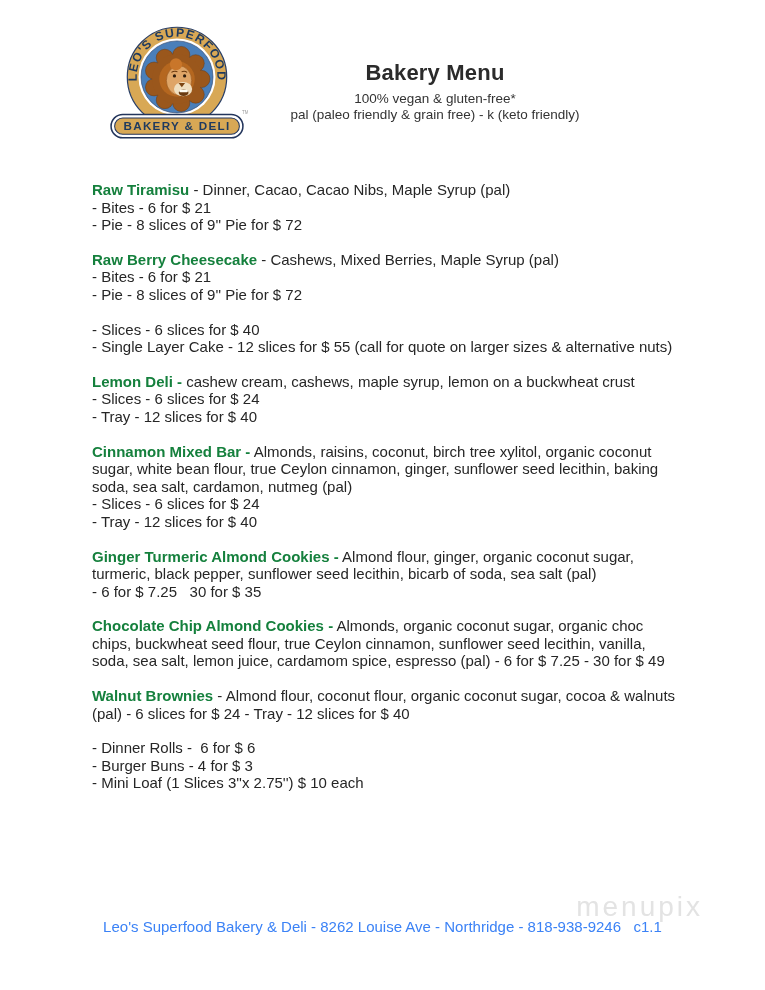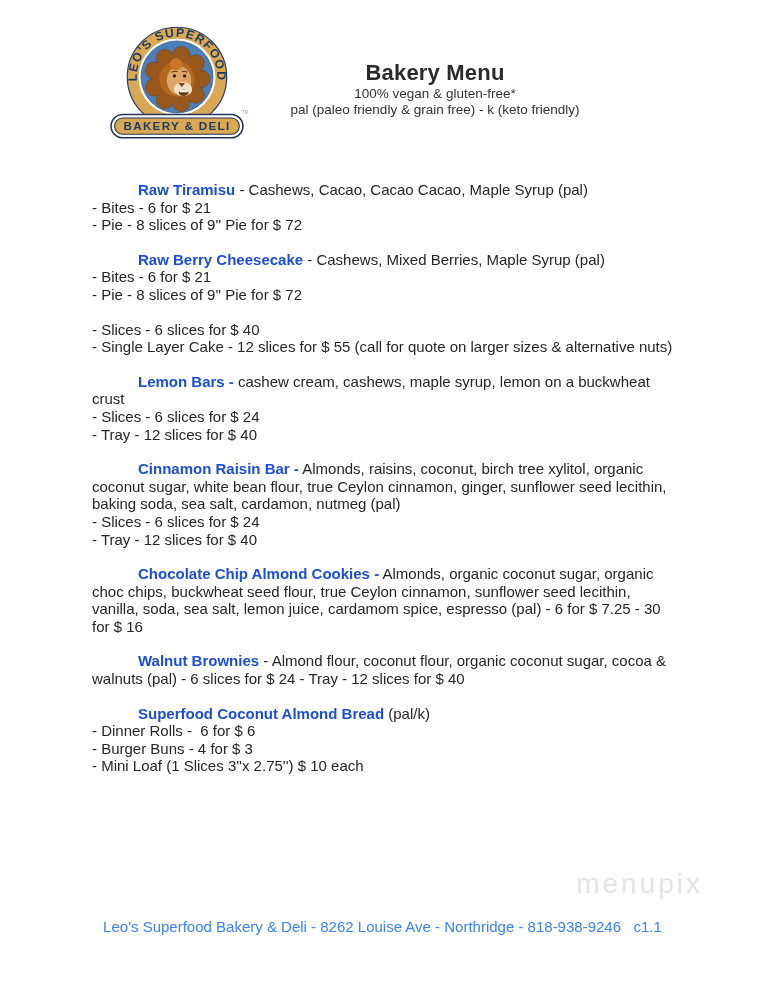--- a/index.html
+++ b/index.html
@@ -8,30 +8,30 @@
     position:relative;
     width:765px; height:990px;
     background:#ffffff;
     font-family:"Liberation Sans", sans-serif;
     color:#262626;
     overflow:hidden;
   }
   
   .logo-wrap { position:absolute; top:22px; left:106px; width:142px; height:118px; }
   .title-block { position:absolute; top:60px; left:170px; width:530px; text-align:center; }
-  .page-title { font-size:22px; font-weight:bold; color:#2b2b2b; letter-spacing:0.2px; }
+  .page-title { font-size:22px; font-weight:bold; color:#2b2b2b; letter-spacing:0.2px; margin-bottom:5px; }
   .subtitle { font-size:13.5px; color:#333333; line-height:15.5px; }
   
   .menu { position:absolute; top:181px; left:92px; width:586px; font-size:15px; line-height:17.6px; }
   .menu p { white-space:pre-wrap; }
   .menu .item { margin-bottom:17px; }
-  .menu b { color:#1d4ed8;margin-left:46px; }
+  .menu b { color:#15803d; }
   
   .watermark {
-    position:absolute; top:868px; right:62px;
+    position:absolute; top:891px; right:62px;
     font-size:28px; letter-spacing:3px; color:#e3e3e3; font-weight:400;
   }
   .footer {
     position:absolute; top:918px; left:0; width:100%;
     text-align:center; font-size:15px; color:#3b82f6; white-space:pre-wrap;
   }
   svg text { font-family:"Liberation Sans", sans-serif; }
 </style>
 </head>
 <body>
@@ -89,59 +89,62 @@
 
   <div class="title-block">
     <div class="page-title">Bakery Menu</div>
     <div class="subtitle">100% vegan &amp; gluten-free*</div>
     <div class="subtitle">pal (paleo friendly &amp; grain free) - k (keto friendly)</div>
   </div>
 
   <div class="menu">
 
     <div class="item">
-      <p class="head"><b>Raw Tiramisu</b> <span>- Cashews, Cacao, Cacao Cacao, Maple Syrup (pal)</span></p>
+      <p class="head"><b>Raw Tiramisu</b> <span>- Dinner, Cacao, Cacao Nibs, Maple Syrup (pal)</span></p>
       <p>- Bites - 6 for $ 21</p>
       <p>- Pie - 8 slices of 9'' Pie for $ 72</p>
     </div>
 
     <div class="item">
       <p class="head"><b>Raw Berry Cheesecake</b> <span>- Cashews, Mixed Berries, Maple Syrup (pal)</span></p>
       <p>- Bites - 6 for $ 21</p>
       <p>- Pie - 8 slices of 9'' Pie for $ 72</p>
     </div>
 
     <div class="item">
       <p>- Slices - 6 slices for $ 40</p>
       <p>- Single Layer Cake - 12 slices for $ 55 (call for quote on larger sizes &amp; alternative nuts)</p>
     </div>
 
     <div class="item">
-      <p class="head"><b>Lemon Bars -</b> <span>cashew cream, cashews, maple syrup, lemon on a buckwheat crust</span></p>
+      <p class="head"><b>Lemon Deli -</b> <span>cashew cream, cashews, maple syrup, lemon on a buckwheat crust</span></p>
       <p>- Slices - 6 slices for $ 24</p>
       <p>- Tray - 12 slices for $ 40</p>
     </div>
 
     <div class="item">
-      <p class="head"><b>Cinnamon Raisin Bar -</b> <span>Almonds, raisins, coconut, birch tree xylitol, organic coconut sugar, white bean flour, true Ceylon cinnamon, ginger, sunflower seed lecithin, baking soda, sea salt, cardamon, nutmeg (pal)</span></p>
+      <p class="head"><b>Cinnamon Mixed Bar -</b> <span>Almonds, raisins, coconut, birch tree xylitol, organic coconut sugar, white bean flour, true Ceylon cinnamon, ginger, sunflower seed lecithin, baking soda, sea salt, cardamon, nutmeg (pal)</span></p>
       <p>- Slices - 6 slices for $ 24</p>
       <p>- Tray - 12 slices for $ 40</p>
     </div>
 
+    <div class="item">
+      <p class="head"><b>Ginger Turmeric Almond Cookies -</b> <span>Almond flour, ginger, organic coconut sugar, turmeric, black pepper, sunflower seed lecithin, bicarb of soda, sea salt (pal)</span></p>
+      <p>- 6 for $ 7.25   30 for $ 35</p>
+    </div>
 
     <div class="item">
-      <p class="head"><b>Chocolate Chip Almond Cookies -</b> <span>Almonds, organic coconut sugar, organic choc chips, buckwheat seed flour, true Ceylon cinnamon, sunflower seed lecithin, vanilla, soda, sea salt, lemon juice, cardamom spice, espresso (pal) - 6 for $ 7.25 - 30 for $ 16</span></p>
+      <p class="head"><b>Chocolate Chip Almond Cookies -</b> <span>Almonds, organic coconut sugar, organic choc chips, buckwheat seed flour, true Ceylon cinnamon, sunflower seed lecithin, vanilla, soda, sea salt, lemon juice, cardamom spice, espresso (pal) - 6 for $ 7.25 - 30 for $ 49</span></p>
     </div>
 
     <div class="item">
       <p class="head"><b>Walnut Brownies</b> <span>- Almond flour, coconut flour, organic coconut sugar, cocoa &amp; walnuts (pal) - 6 slices for $ 24 - Tray - 12 slices for $ 40</span></p>
     </div>
 
     <div class="item">
-      <p class="head"><b>Superfood Coconut Almond Bread</b> <span>(pal/k)</span></p>
       <p>- Dinner Rolls -  6 for $ 6</p>
       <p>- Burger Buns - 4 for $ 3</p>
       <p>- Mini Loaf (1 Slices 3''x 2.75'') $ 10 each</p>
     </div>
 
   </div>
 
   <div class="watermark">menupix</div>
 
   <div class="footer">Leo's Superfood Bakery &amp; Deli - 8262 Louise Ave - Northridge - 818-938-9246   c1.1</div>

